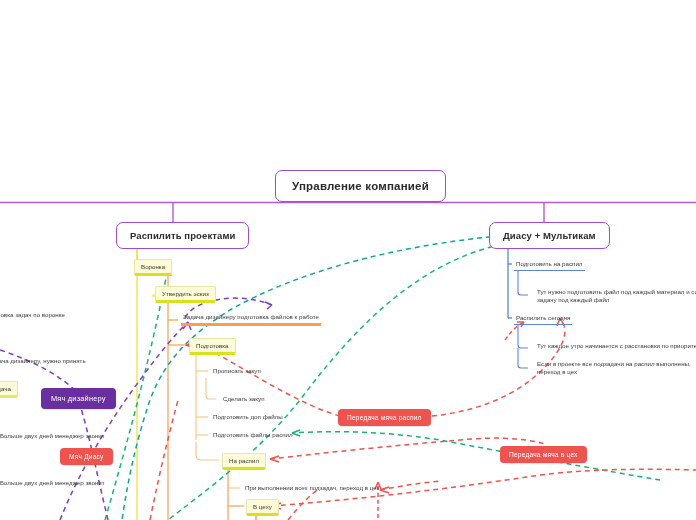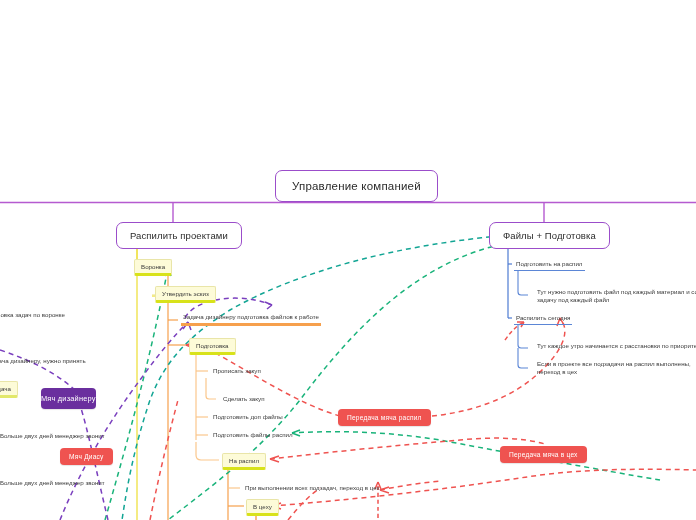--- a/index.html
+++ b/index.html
@@ -23,21 +23,21 @@
   .node {
     position: absolute;
     white-space: nowrap;
   }
   
   .capsule {
     border: 1.6px solid #9b4dca;
     border-radius: 7px;
     background: #ffffff;
     color: #2b2b2b;
-    font-weight: normal;
+    font-weight: bold;
     display: flex;
     align-items: flex-start;
     justify-content: center;
   }
   .capsule.root {
     font-size: 11.5px;
     padding: 9px 16px;
     letter-spacing: .2px;
   }
   .capsule.branch {
@@ -85,21 +85,21 @@
   
   .badge {
     border-radius: 4px;
     color: #ffffff;
     font-size: 6.6px;
     padding: 5px 9px;
     letter-spacing: .2px;
     box-shadow: 0 1px 1px rgba(0,0,0,.10);
   }
   .badge.red { background: #ef5350; }
-  .badge.purple { background: #6a2f9e; font-size: 7.4px; padding: 6px 0; }
+  .badge.purple { background: #6a2f9e; font-size: 7.4px; padding: 6px 10px; }
 </style>
 </head>
 <body>
 
 <div id="canvas">
 
   <svg class="wires" viewBox="0 0 696 520">
 
     <path d="M349,197 L349,202.5" stroke="#b55ad0" stroke-width="1.6" fill="none"></path>
 
@@ -191,21 +191,21 @@
 
   <div class="node capsule root" style="left:275px; top:170px;">
     <span>Управление компанией</span>
   </div>
 
   <div class="node capsule branch" style="left:116px; top:222px;">
     <span>Распилить проектами</span>
   </div>
 
   <div class="node capsule branch" style="left:489px; top:222px;">
-    <span>Файлы + Подготовка</span>
+    <span>Диасу + Мультикам</span>
   </div>
 
   <div class="node ynode" style="left:134px; top:259px;">
     <span>Воронка</span>
   </div>
 
   <div class="node ynode" style="left:155px; top:286px;">
     <span>Утвердить эскиз</span>
   </div>
 

